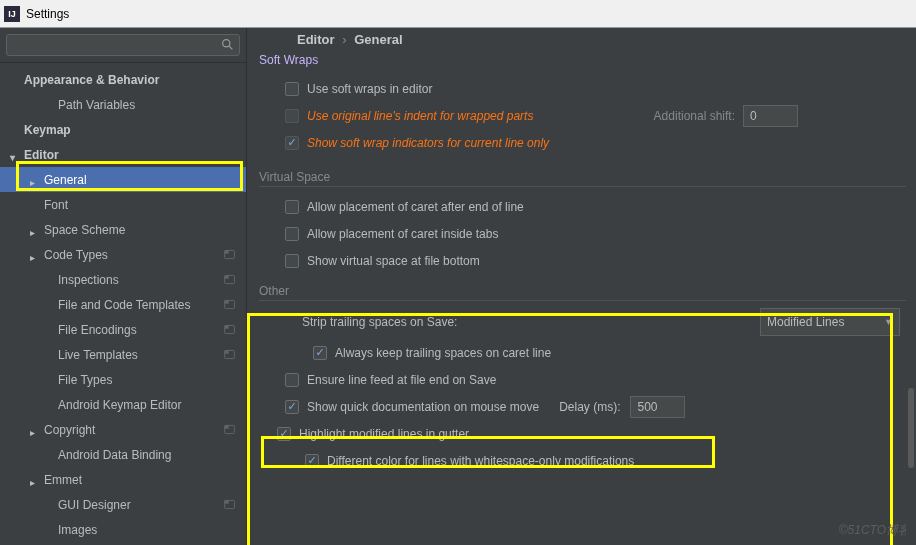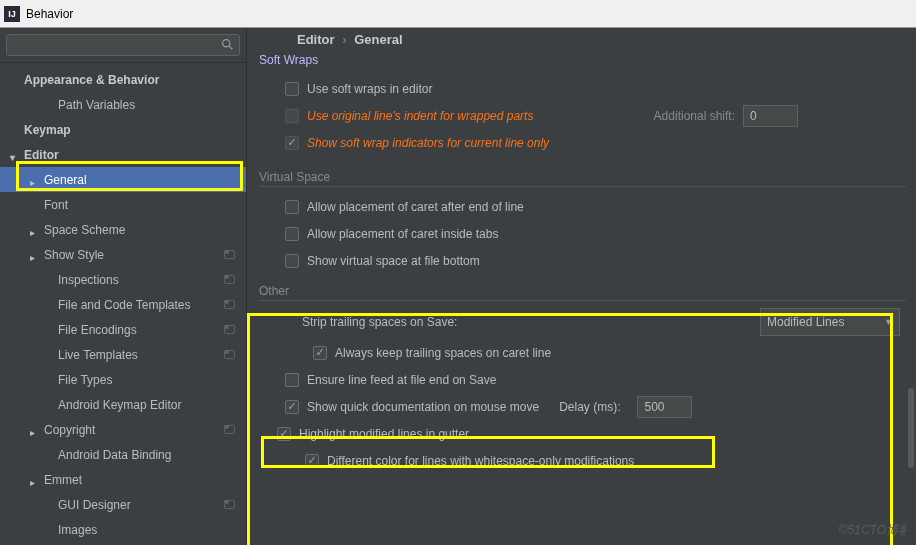--- a/index.html
+++ b/index.html
@@ -55,32 +55,32 @@
 .strip-row { display: flex; align-items: center; padding-left: 26px; height: 30px; margin-bottom: 2px; }
 .strip-row .opt-label { flex: 1; margin-left: 17px; }
 .select { display: flex; align-items: center; justify-content: space-between; width: 140px; height: 28px; background: #45494a; border: 1px solid #5e6060; padding: 0 6px; color: #bbb; margin-right: 8px; }
 .select .chev { font-size: 9px; color: #999; }
 
 .sub-indent { padding-left: 54px; }
 
 .highlight-other { position: absolute; border: 3px solid #ffff00; pointer-events: none; left: 0px; top: 285px; width: 646px; height: 244px; }
 .highlight-quick { position: absolute; border: 3px solid #ffff00; pointer-events: none; left: 14px; top: 408px; width: 454px; height: 32px; }
 
-.delay-wrap { display: flex; align-items: center; gap: 17px; margin-left: 20px; }
+.delay-wrap { display: flex; align-items: center; gap: 10px; margin-left: 20px; }
 
 .watermark { position: absolute; right: 6px; bottom: 6px; color: #5d5d5d; font-size: 12px; font-style: italic; }
 .scrollbar-right { position: absolute; right: 0; top: 60px; bottom: 0; width: 10px; background: #3c3f41; }
 .scrollbar-right .thumb { position: absolute; top: 300px; left: 2px; width: 6px; height: 80px; background: #5a5a5a; border-radius: 3px; }
 </style>
 </head>
 <body>
 
 <div class="title-bar">
   <div class="logo">IJ</div>
-  <div class="title">Behavior</div>
+  <div class="title">Settings</div>
 </div>
 
 <div class="main">
   <div class="sidebar">
     <div class="search-wrap">
       <input class="search" placeholder="" style="">
       <svg class="search-icon" viewBox="0 0 16 16">
           <circle cx="6.5" cy="6.5" r="4.5" fill="none" stroke="#999" stroke-width="1.5"></circle>
           <line x1="10" y1="10" x2="14" y2="14" stroke="#999" stroke-width="1.5"></line>
         </svg>
@@ -109,21 +109,21 @@
         <div class="tree-item indent-1">
           <span class="arrow none"></span>
           <span class="label">Font</span>
         </div>
         <div class="tree-item indent-1">
           <span class="arrow collapsed"></span>
           <span class="label">Space Scheme</span>
         </div>
         <div class="tree-item indent-1">
           <span class="arrow collapsed"></span>
-          <span class="label">Show Style</span>
+          <span class="label">Code Types</span>
           <span class="icon-right"><svg viewBox="0 0 16 16">
               <rect x="2" y="3" width="12" height="10" rx="1" fill="none" stroke="#888" stroke-width="1.2"></rect>
               <rect x="2" y="3" width="5" height="4" fill="#888"></rect>
             </svg></span>
         </div>
         <div class="tree-item indent-2">
           <span class="arrow none"></span>
           <span class="label">Inspections</span>
           <span class="icon-right"><svg viewBox="0 0 16 16">
               <rect x="2" y="3" width="12" height="10" rx="1" fill="none" stroke="#888" stroke-width="1.2"></rect>

